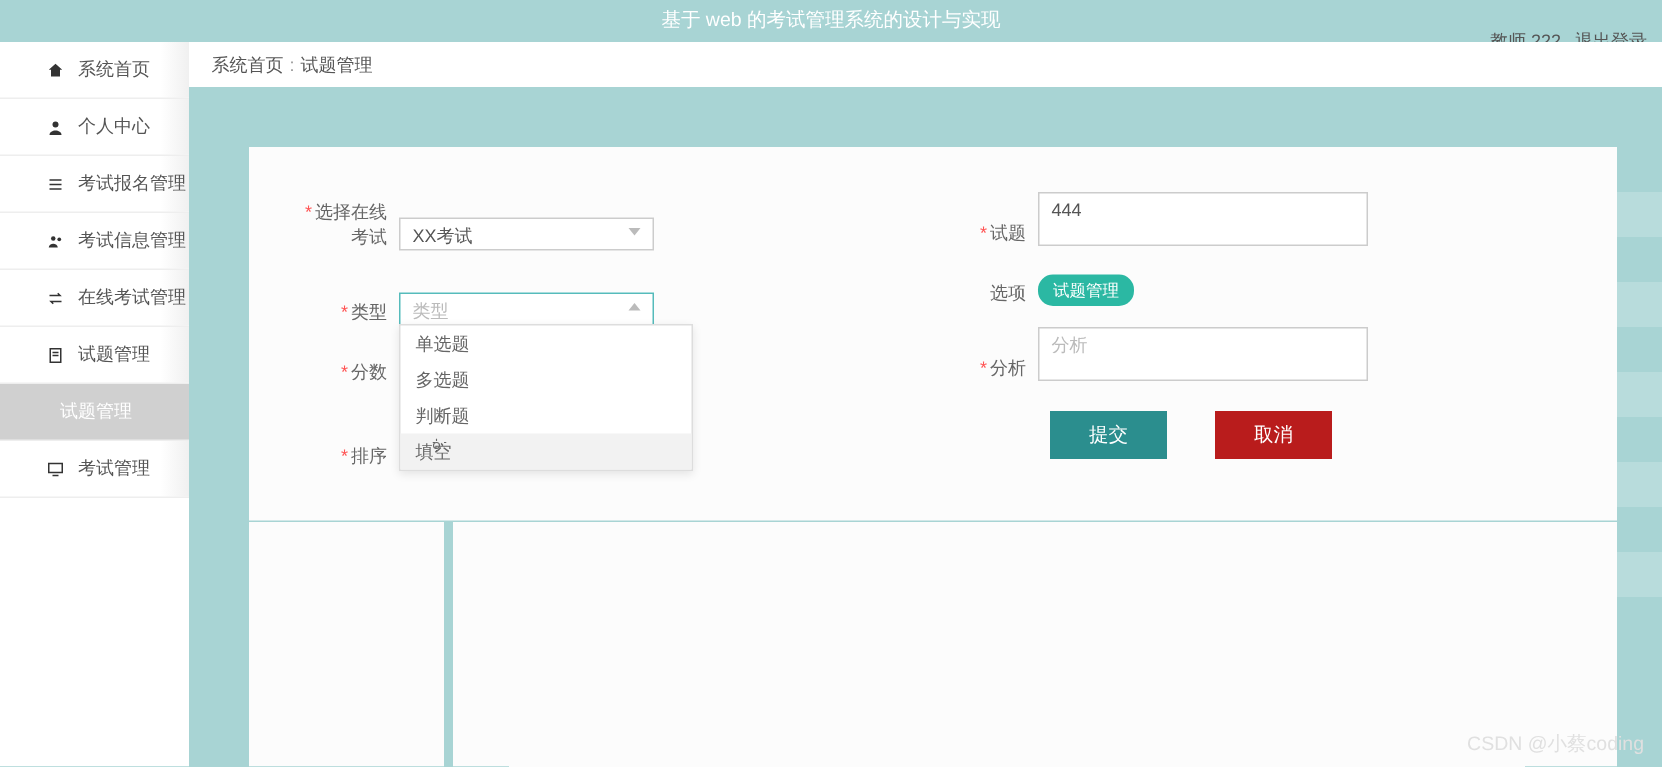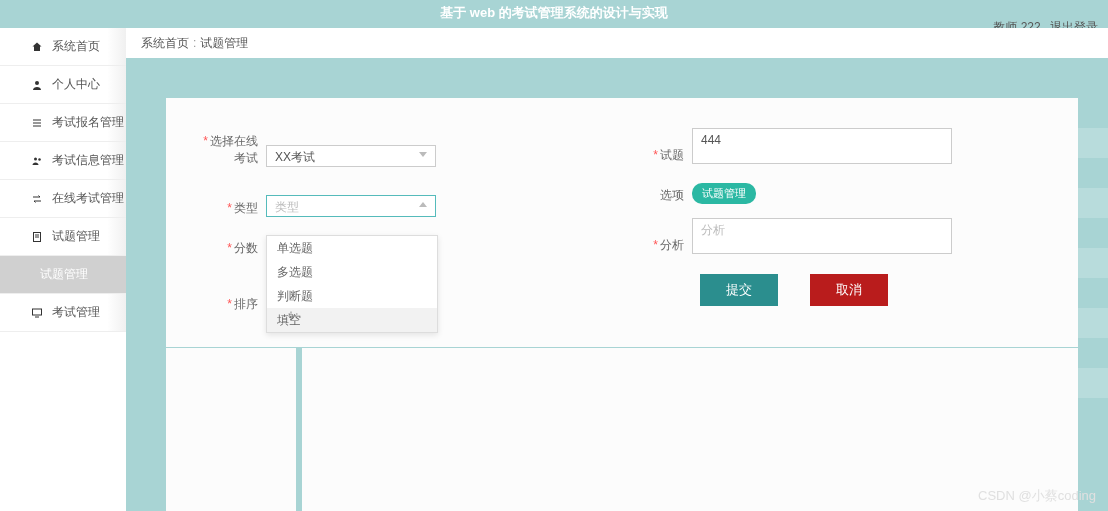--- a/index.html
+++ b/index.html
@@ -17,21 +17,21 @@
       background: #a8d4d4;
       position: relative;
     }
     .header-title {
       position: absolute;
       left: 50%;
       transform: translateX(-50%);
       top: 4px;
       color: #fff;
       font-size: 13px;
-      font-weight: bold;
+      font-weight: normal;
     }
     .header-right {
       position: absolute;
       right: 10px;
       top: 19px;
       color: #555;
       font-size: 12px;
     }
     .header-right span { margin-left: 6px; }
     .main {
@@ -137,28 +137,28 @@
       border-left: 4px solid transparent;
       border-right: 4px solid transparent;
       border-bottom: 5px solid #bbb;
     }
     .select-arrow.down {
       border-bottom: none;
       border-top: 5px solid #bbb;
     }
     .select-placeholder { color: #bbb; }
     .textarea-box {
-      width: 260px;
+      width: 220px;
       height: 36px;
     }
     .dropdown {
       position: absolute;
-      top: 39px;
+      top: 20px;
       left: -1px;
-      width: 172px;
+      width: 196px;
       background: #fff;
       border: 1px solid #ddd;
       box-shadow: 0 2px 6px rgba(0,0,0,.1);
       z-index: 10;
     }
     .dropdown-item {
       padding: 5px 10px;
       color: #666;
       cursor: pointer;
       font-size: 12px;

